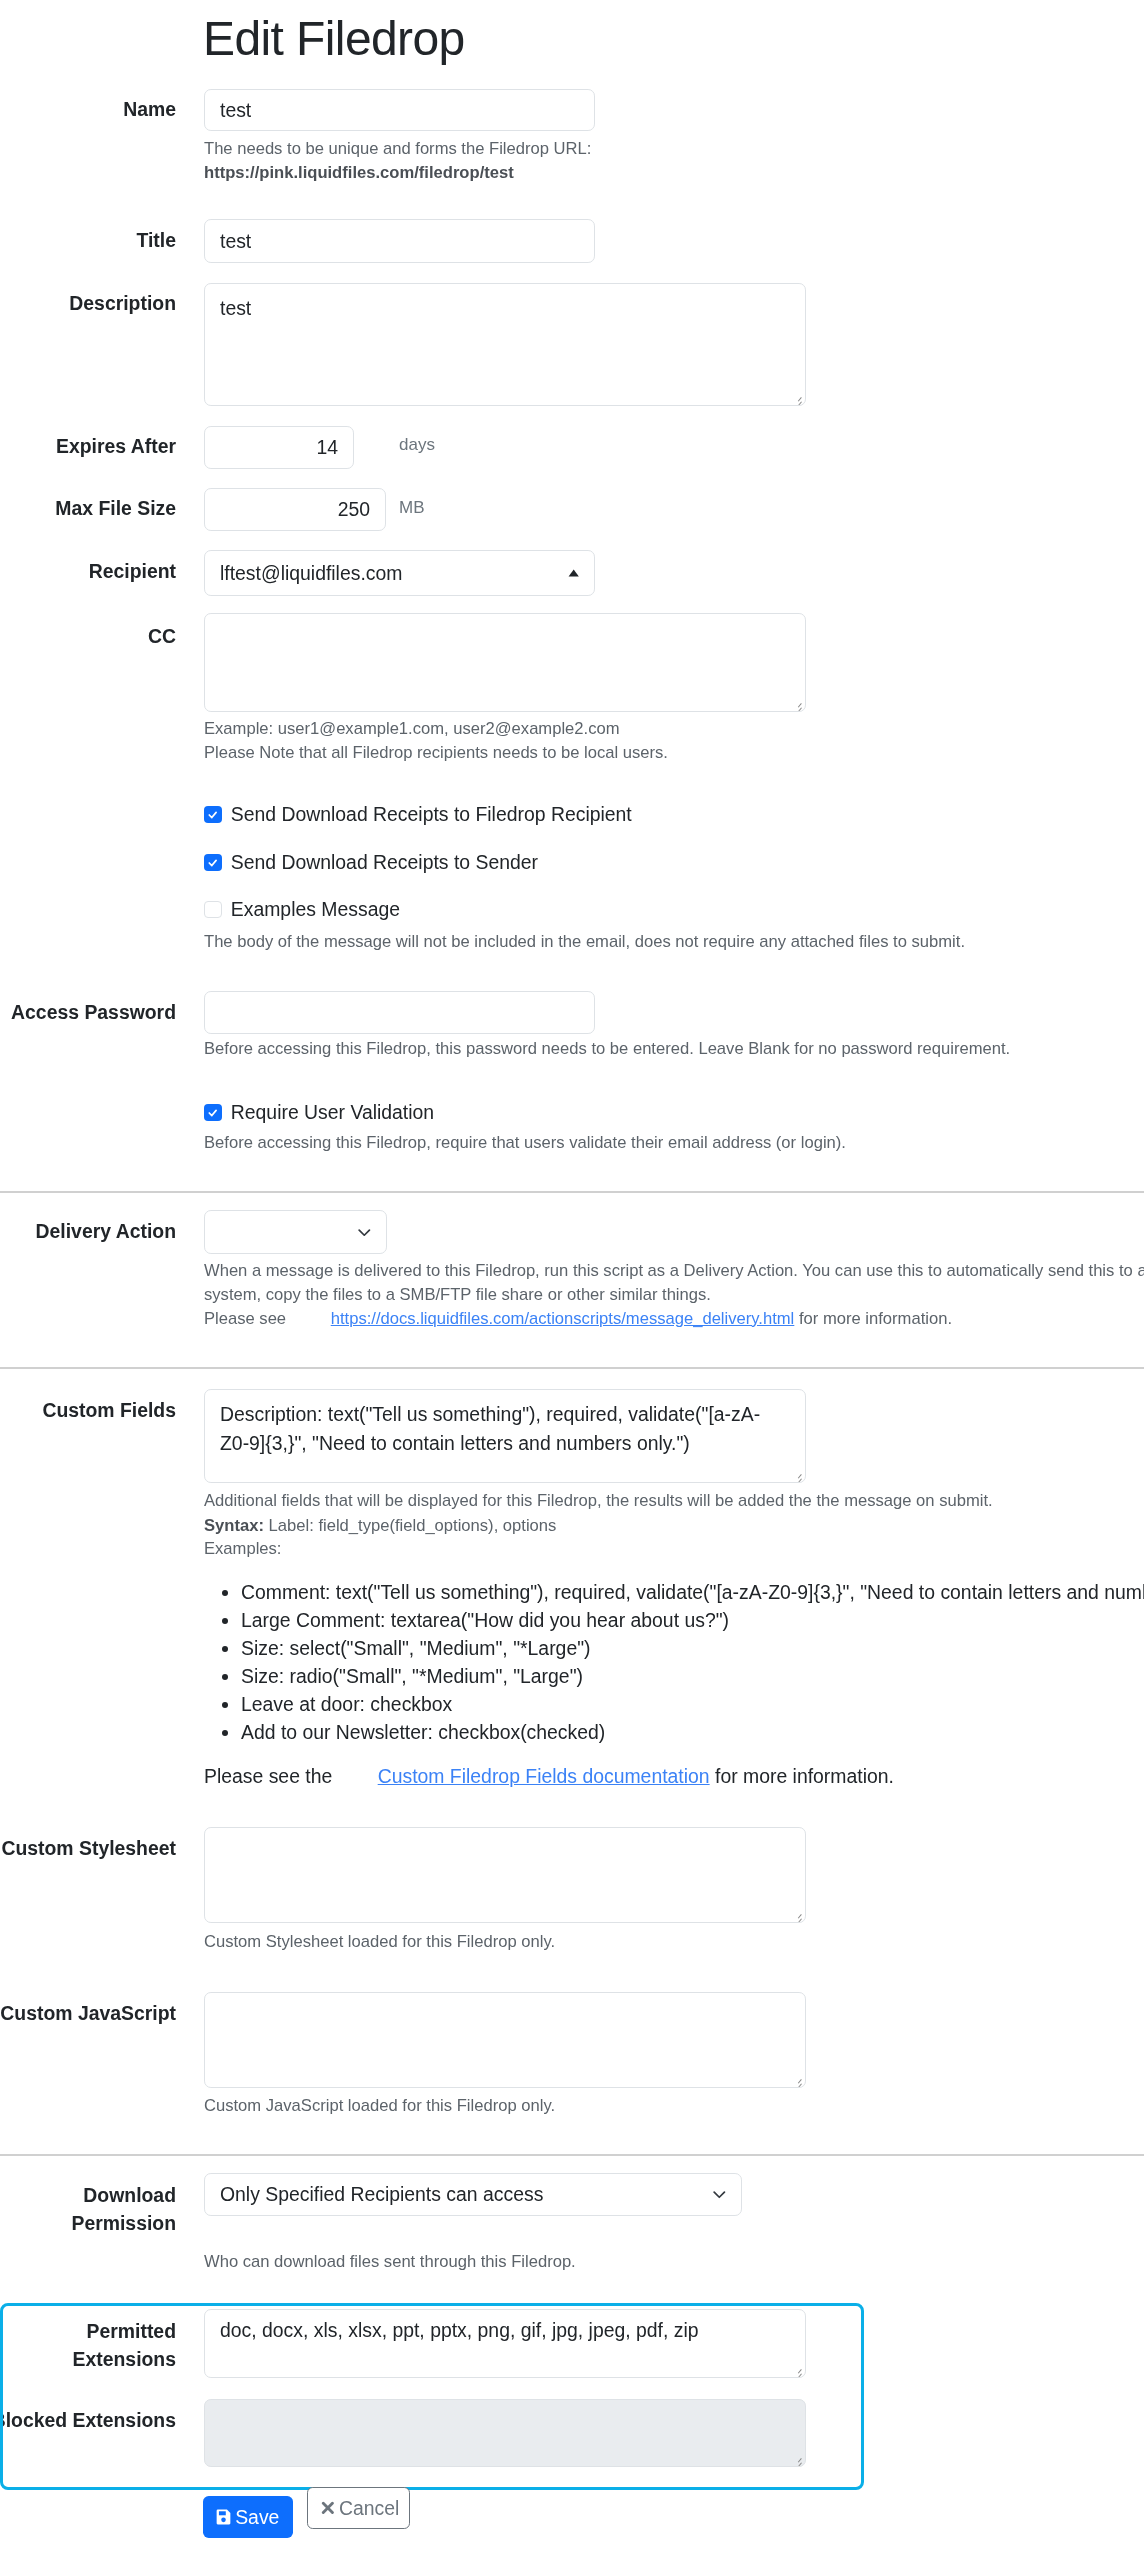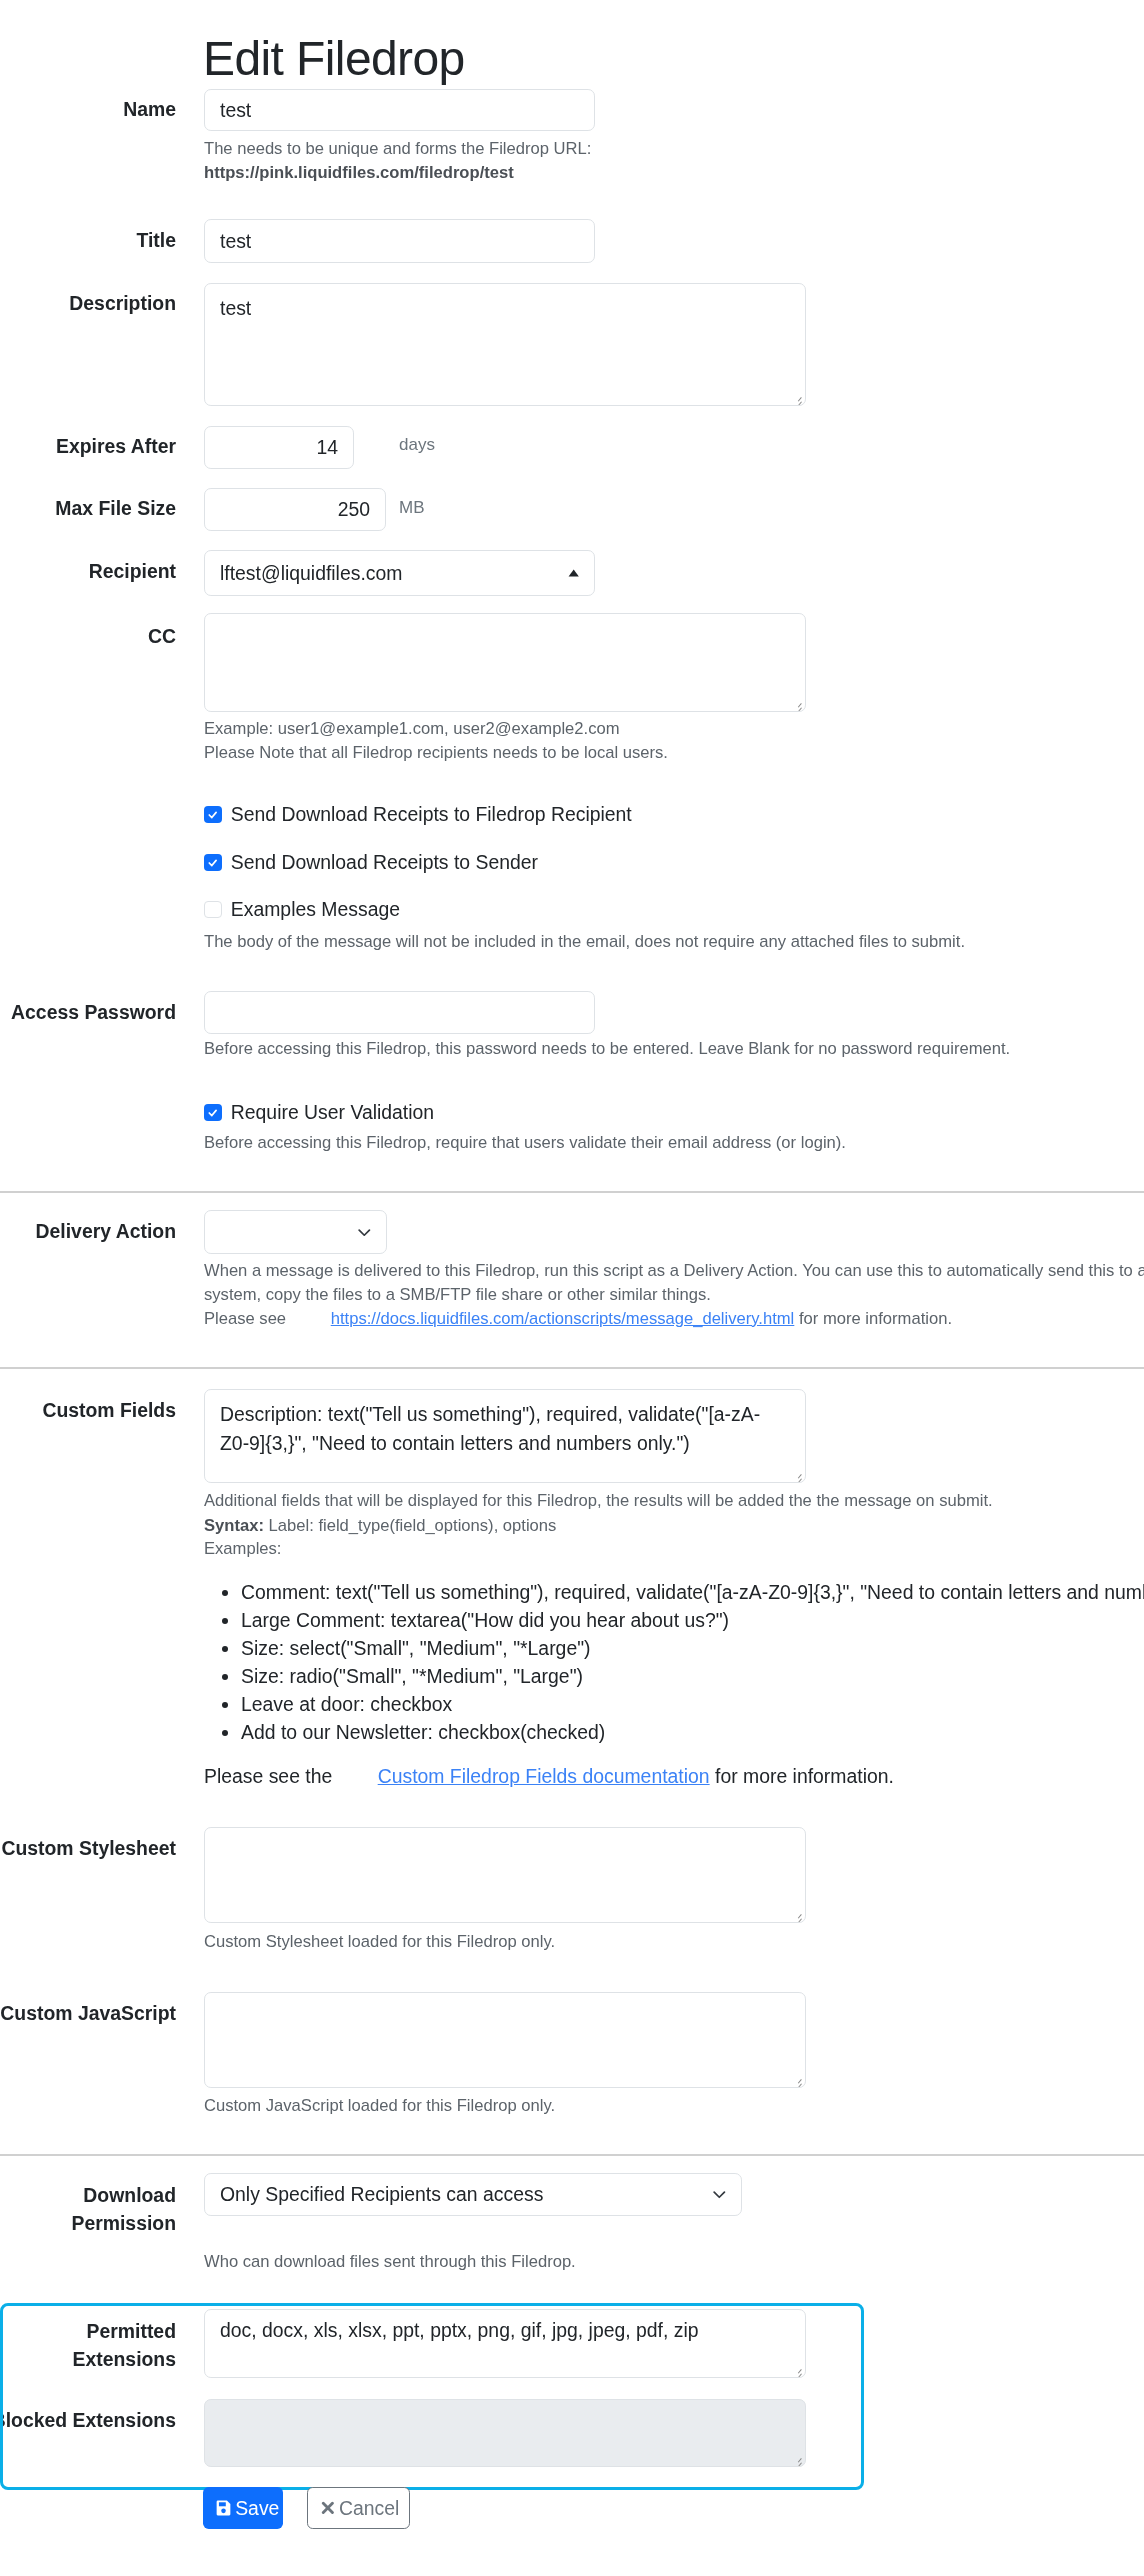--- a/index.html
+++ b/index.html
@@ -2,21 +2,21 @@
 <html style="font-size:9.1px"><head>
 <meta charset="utf-8">
 <style>
   html, body { margin:0; padding:0; }
   body {
     width:1144px; height:2576px; overflow:hidden; position:relative;
     background:#ffffff; color:#212529;
     font-family:"Liberation Sans", "DejaVu Sans", sans-serif;
   }
   .abs { position:absolute; }
-  .page-title { left:203px; top:12.6px; font-size:48px; font-weight:400; color:#212529; letter-spacing:-0.6px; line-height:1.1; white-space:nowrap;margin-top:20px; }
+  .page-title { left:203px; top:12.6px; font-size:48px; font-weight:400; color:#212529; letter-spacing:-0.6px; line-height:1.1; white-space:nowrap; }
   .lbl { position:absolute; right:968px; font-size:19.4px; font-weight:700; color:#212529; text-align:right; line-height:27.4px; white-space:nowrap; }
   .input {
     position:absolute; left:204px; box-sizing:border-box;
     background:#fff; border:1.7px solid #dee2e6; border-radius:6.9px;
     font-size:19.4px; color:#212529; padding:16px 15px; display:flex; align-items:center;
     white-space:nowrap; overflow:hidden;
   }
   .input.num { justify-content:flex-end; }
   .textarea { align-items:flex-start; padding-top:10.3px; line-height:28.6px; white-space:normal; }
   .textarea.disabled { background:#e9ecef; }
@@ -33,21 +33,21 @@
   .cbox.on { background:#0d6efd; border:0; }
   .cbox.off { background:#fff; border:1.7px solid #dee2e6; }
   .cbox svg { width:11.4px; height:11.4px; }
   .hr { position:absolute; left:0; width:1144px; height:1.7px; background:#d0d0d0; }
   .caret { position:absolute; right:15px; top:50%; }
   .body { position:absolute; left:204px; font-size:19.4px; color:#212529; white-space:nowrap; line-height:27.4px; }
   ul.examples { position:absolute; left:204px; margin:0; padding:0 0 0 37px; font-size:19.4px; color:#212529; line-height:27.4px; white-space:nowrap; }
   ul.examples li { height:28px; }
   .highlight { position:absolute; left:0; top:2303px; width:864px; height:187px; box-sizing:border-box; border:3.4px solid #0aafe8; border-radius:8px; pointer-events:none; }
   .btn { position:absolute; top:2487px; height:42px; box-sizing:border-box; border-radius:5.7px; display:flex; align-items:center; font-size:19.4px; white-space:nowrap; }
-  .btn-save { left:203px; width:80px; background:#0d6efd; color:#fff; padding-left:12.6px; }
+  .btn-save { left:203px; width:90px; background:#0d6efd; color:#fff; padding-left:12.6px;margin-top:9px; }
   .btn-cancel { left:307px; width:103px; background:#fff; border:1.7px solid #6c757d; color:#6c757d; padding-left:12.6px; }
   .btn svg { margin-right:4.6px; }
 </style>
 </head>
 <body>
 
 <div class="abs page-title">Edit Filedrop</div>
 
 <div class="lbl" style="top:96px">Name</div>
 <div class="input" style="top:89px;width:391px;height:42px">

